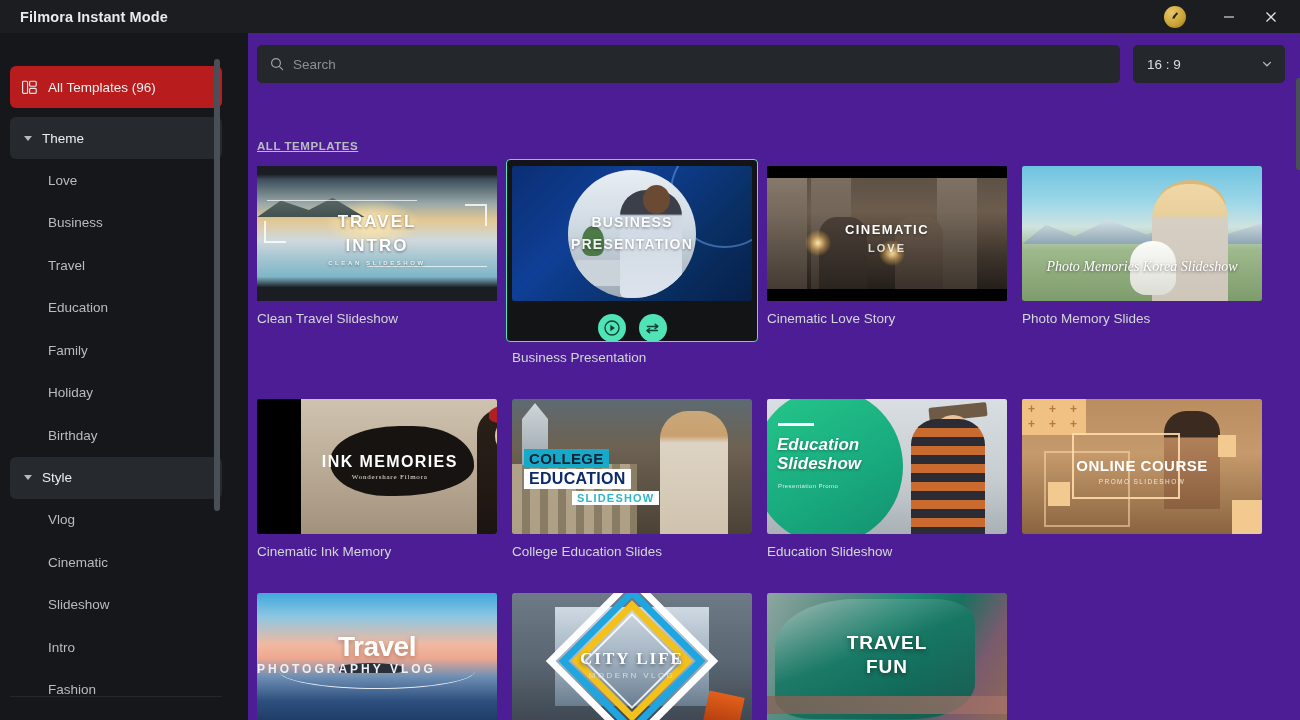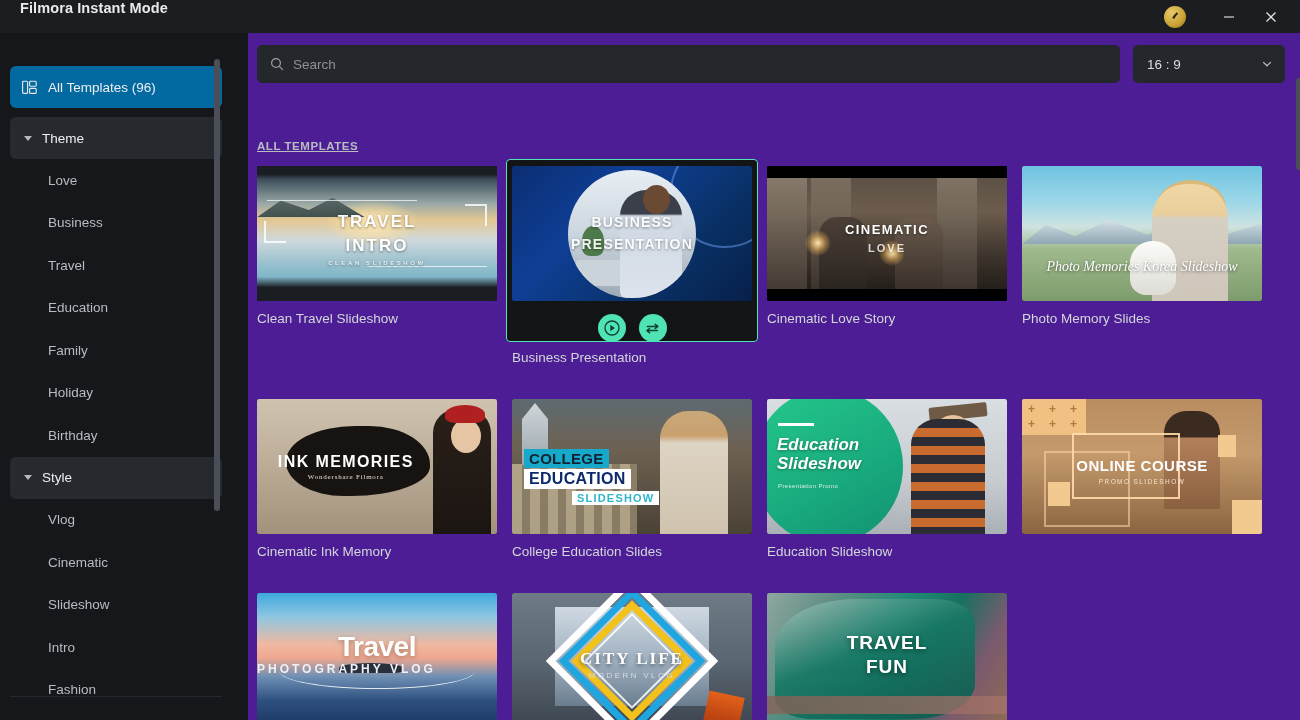--- a/index.html
+++ b/index.html
@@ -8,21 +8,21 @@
     background: #15171a;
     font-family: "Liberation Sans", sans-serif;
     overflow: hidden;
     -webkit-font-smoothing: antialiased;
   }
 
   
   #titlebar {
     position: absolute; left: 0; top: 0; width: 1300px; height: 33px;
     background: #1b1d21;
-    display: flex; 
+    display: flex; align-items: center;
   }
   #app-title {
     margin-left: 20px; font-size: 14.5px; color: #e9eaec; font-weight: 600;
     letter-spacing: .1px;
   }
   #win-ctrls {
     margin-left: auto; display: flex; align-items: center; height: 33px;
   }
   .badge-icon {
     width: 22px; height: 22px; border-radius: 50%;
@@ -42,21 +42,21 @@
     position: absolute; left: 0; top: 33px; width: 232px; height: 687px;
     background: #15171a;
     overflow: hidden;
   }
   #sidebar-inner { position: relative; padding-top: 33px; }
   .side-row {
     position: relative; height: 42px; margin: 0 10px 0 10px;
     display: flex; align-items: center; border-radius: 6px;
     font-size: 13.5px; color: #c9cccf;
   }
-  .side-row.header { background: #0369a1; color: #eceef0; }
+  .side-row.header { background: #b91c1c; color: #eceef0; }
   .side-row.section { background: #262a2e; color: #eceef0; margin-top: 1px;}
   .side-row .tmpl-icon { margin-left: 12px; margin-right: 11px; display:block; }
   .side-row .caret {
     margin-left: 14px; margin-right: 10px;
     width: 0; height: 0;
     border-left: 4.5px solid transparent; border-right: 4.5px solid transparent;
     border-top: 5.5px solid #b6babd;
   }
   .side-row.sub { padding-left: 38px; color: #b8bcc0; font-size: 13.5px; height: 42.5px;}
 
@@ -211,21 +211,21 @@
   .t5 .perf { position:absolute; top:0; bottom:0; width:13px; background:#111;
       background-image: repeating-linear-gradient(180deg,#111 0 7px,#3a3a3a 7px 14px); }
   .t5 .ppl { position:absolute; bottom:0; width:100%; height:74%;
       background: linear-gradient(180deg,#cbbba5 0%, #b7a894 55%, #8e8170 100%); }
   .t5 .h { position:absolute; border-radius:50%; background:#e2c3a2; }
   .t5 .script { position:absolute; left:0; top:48%; width:100%; text-align:center; color:#fff;
       font-family:"Liberation Serif", serif; font-style:italic; font-size:16px;
       text-shadow:0 1px 4px rgba(0,0,0,.55); }
 
   
-  .t6 { background: linear-gradient(180deg,#cfc3b0 0%, #bdae99 45%, #a2927c 100%); }
+  .t6 { background: linear-gradient(180deg,#cfc3b0 0%, #bdae99 45%, #a2927c 100%); margin-left: 44px; }
   .t6 .ink { position:absolute; left:12%; top:20%; width:60%; height:52%;
       background:#171310; border-radius: 48% 42% 55% 40% / 50% 55% 42% 48%; }
   .t6 .lady { position:absolute; right:6px; top:10px; width:58px; height:125px;
       background: linear-gradient(180deg,#2a2018 0%, #1b1512 100%); border-radius:24px 24px 0 0;}
   .t6 .hat { position:absolute; right:12px; top:6px; width:40px; height:18px;
       background:#b02020; border-radius:50% 50% 30% 30%; }
   .t6 .face { position:absolute; right:16px; top:20px; width:30px;height:34px;border-radius:50%;
       background:#e6c5a4; }
   .t6 .ttl { position:absolute; left:6%; top:40%; width:62%; text-align:center; color:#fff;
       font-weight:700; font-size:16px; letter-spacing:1.4px; }

